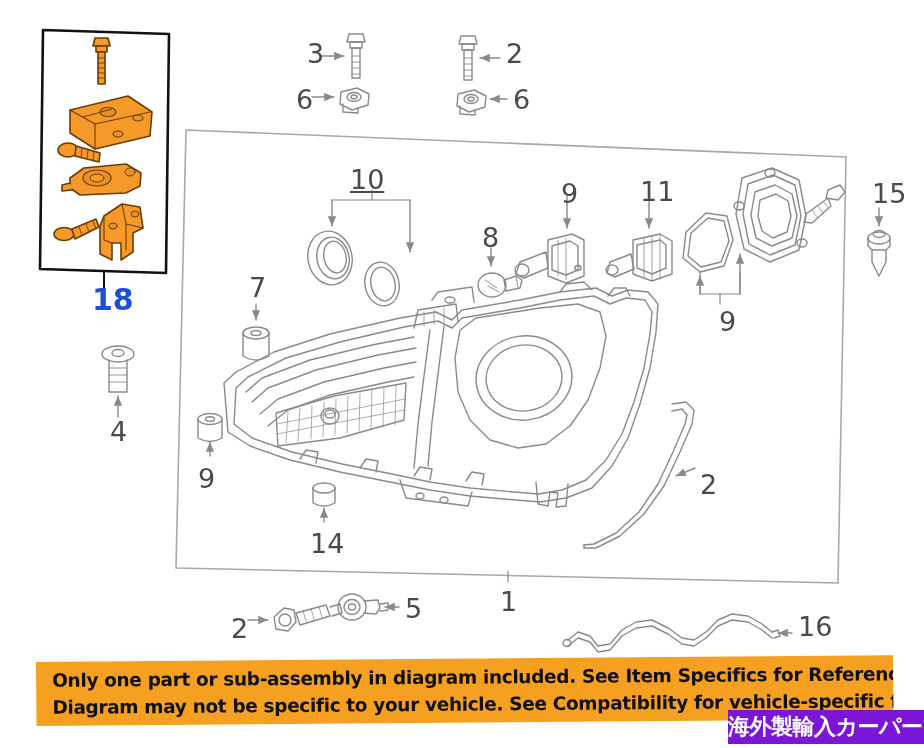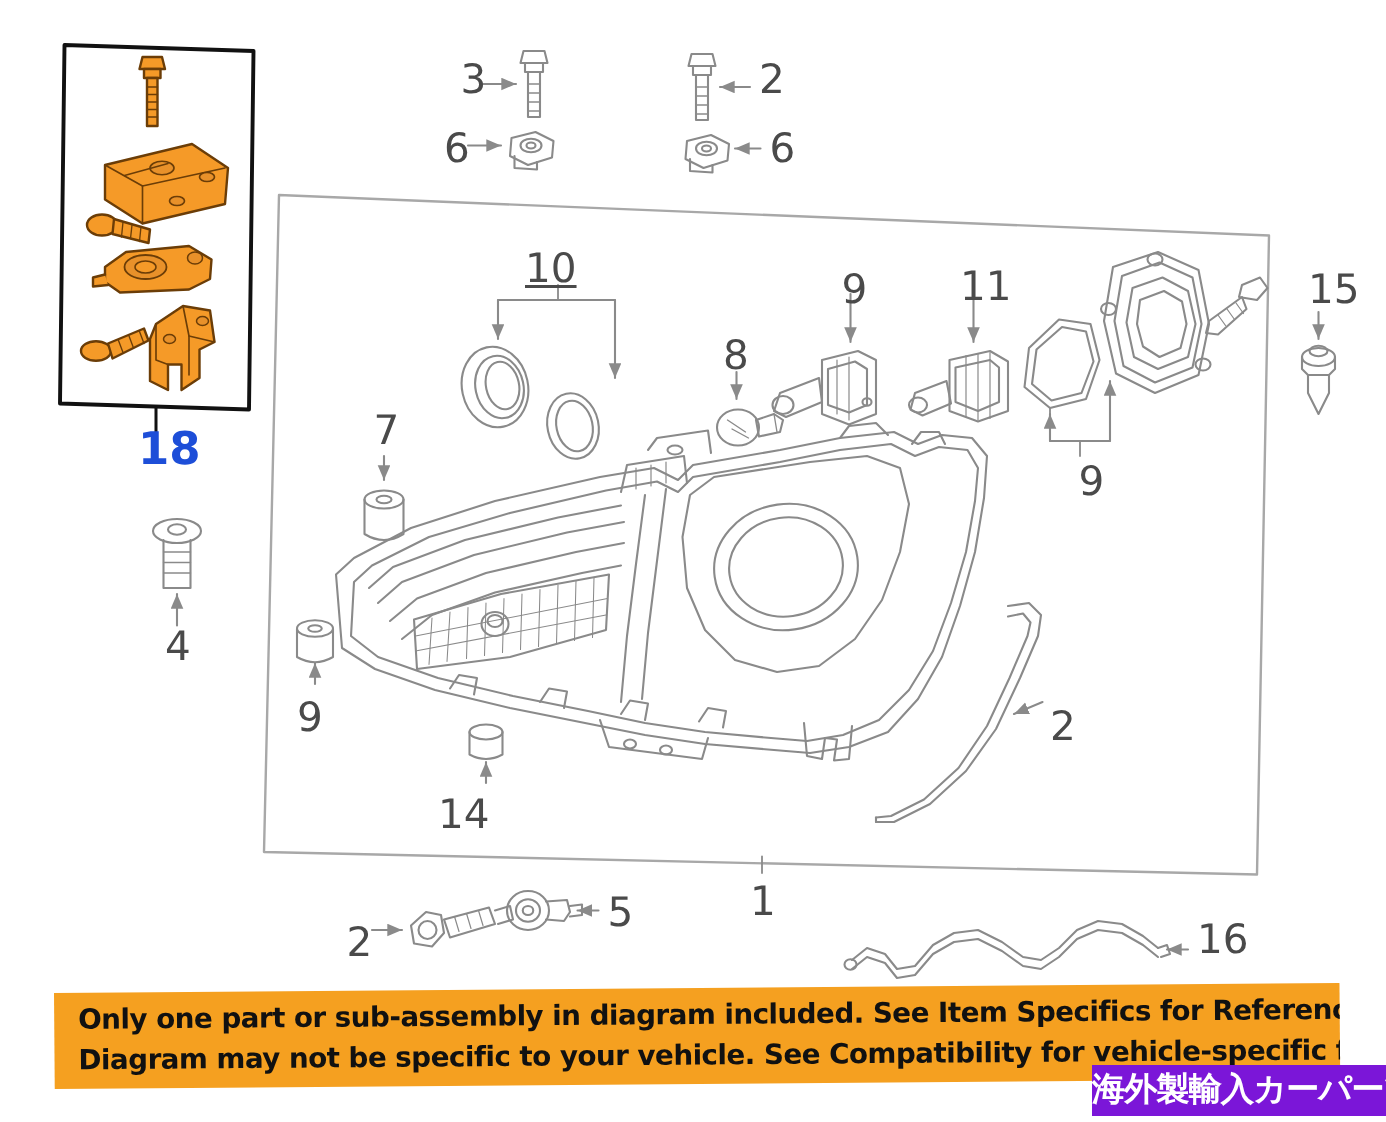--- a/index.html
+++ b/index.html
@@ -402,21 +402,21 @@
   <span class="callout" style="left:350px; top:166px;text-decoration:underline;">10</span>
   <span class="callout" style="left:561px; top:180px;">9</span>
   <span class="callout" style="left:640px; top:178px;">11</span>
   <span class="callout" style="left:872px; top:180px;">15</span>
   <span class="callout" style="left:482px; top:224px;">8</span>
   <span class="callout" style="left:249px; top:274px;">7</span>
   <span class="callout" style="left:719px; top:308px;">9</span>
   <span class="callout" style="left:110px; top:418px;">4</span>
   <span class="callout" style="left:198px; top:465px;">9</span>
   <span class="callout" style="left:700px; top:471px;">2</span>
-  <span class="callout" style="left:292px; top:530px;">14</span>
+  <span class="callout" style="left:310px; top:530px;">14</span>
   <span class="callout" style="left:500px; top:588px;">1</span>
   <span class="callout" style="left:405px; top:595px;">5</span>
   <span class="callout" style="left:231px; top:615px;">2</span>
   <span class="callout" style="left:798px; top:613px;">16</span>
 
   <div id="disclaimer-banner">
     <span class="line">Only one part or sub-assembly in diagram included. See Item Specifics for Reference #.</span>
     <span class="line">Diagram may not be specific to your vehicle. See Compatibility for vehicle-specific fit.</span>
   </div>
 

